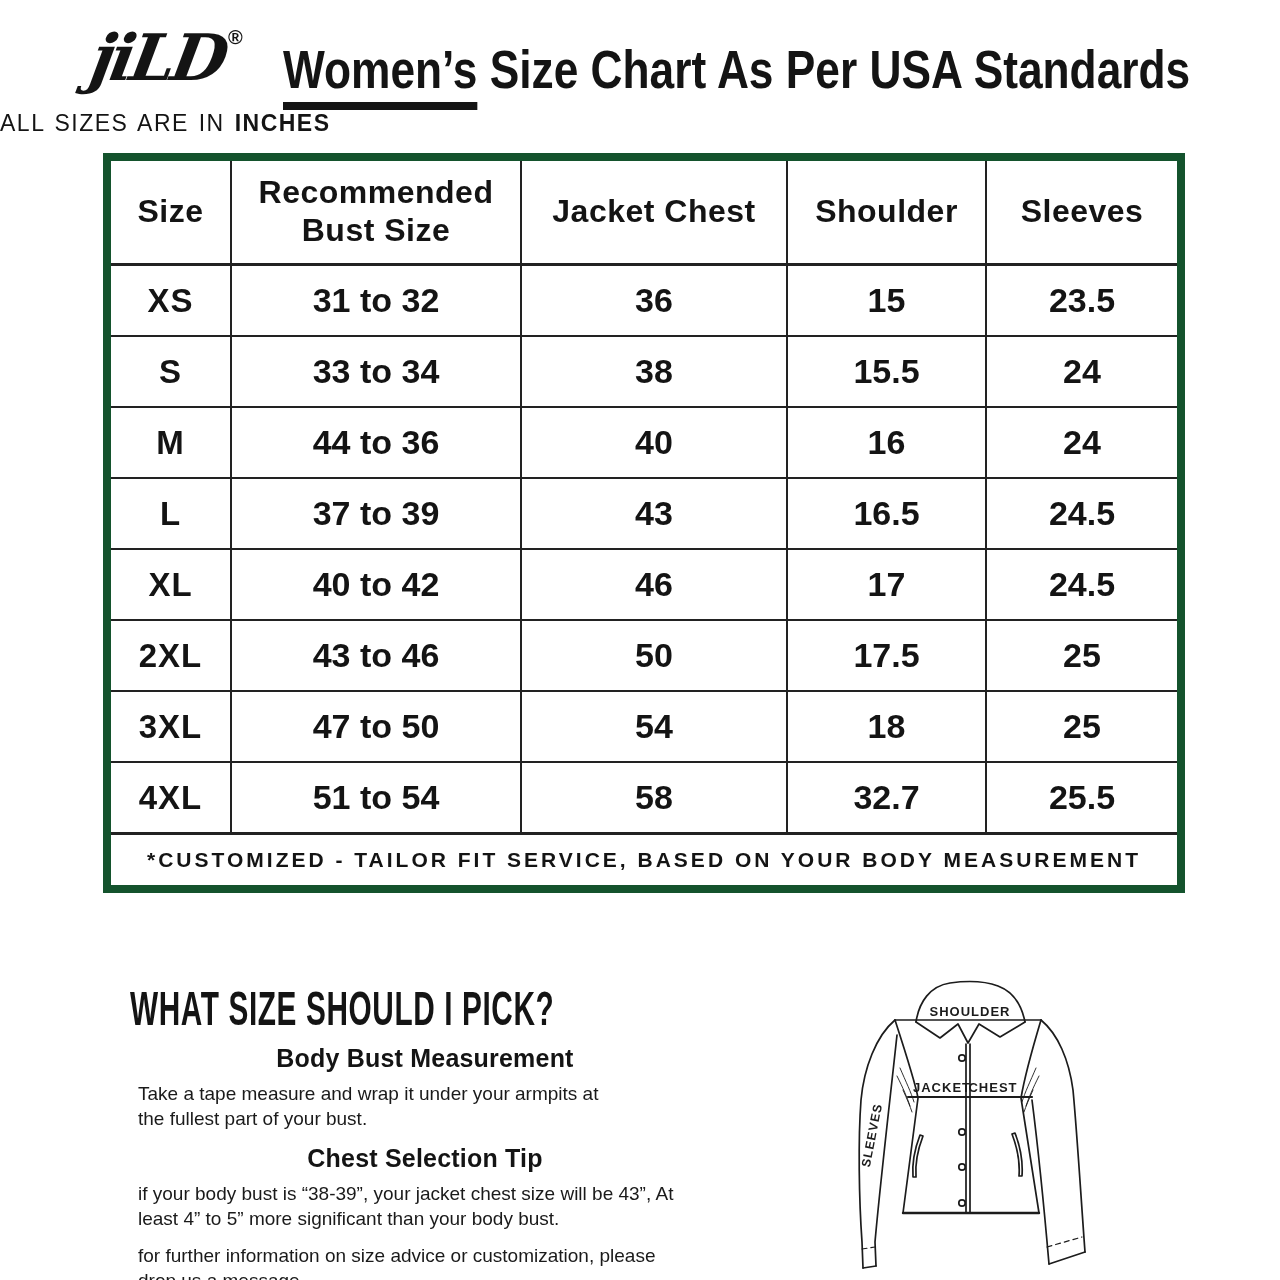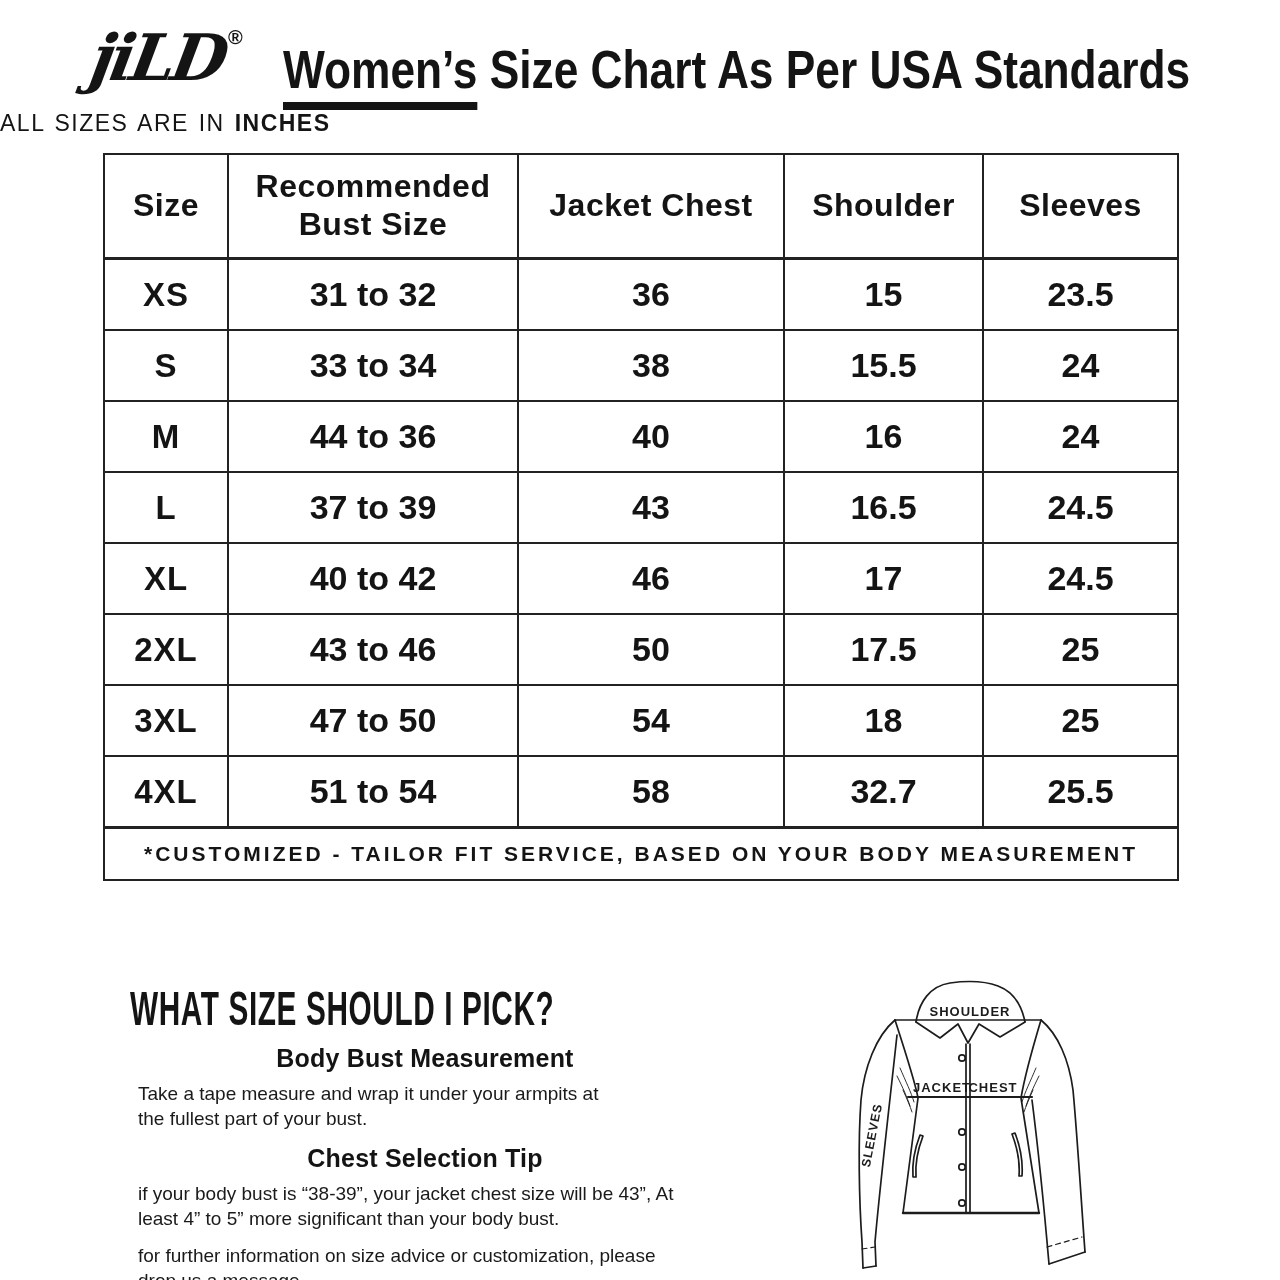--- a/index.html
+++ b/index.html
@@ -27,21 +27,21 @@
 
   .subtitle {
     position:absolute; left:0; top:110px; width:1280px; 
     font-size:23px; letter-spacing:1.5px; word-spacing:2px; font-weight:normal;
   }
   .subtitle b { font-weight:bold; }
 
   
   table.size-table {
     position:absolute; left:103px; top:153px; width:1074px; height:720px;
-    border-collapse:collapse; table-layout:fixed; border:2px solid #14532d;
+    border-collapse:collapse; table-layout:fixed; border:8px solid #14532d;
   }
   .size-table th, .size-table td {
     border:2px solid #222222; text-align:center; vertical-align:middle;
     font-weight:bold; color:#141414; padding:0;
   }
   .size-table thead th {
     height:102px; font-size:32px; line-height:1.18; white-space:pre-line;
     border-bottom-width:3px; letter-spacing:0.5px;
   }
   .size-table tbody td { height:69px; font-size:34px; }

